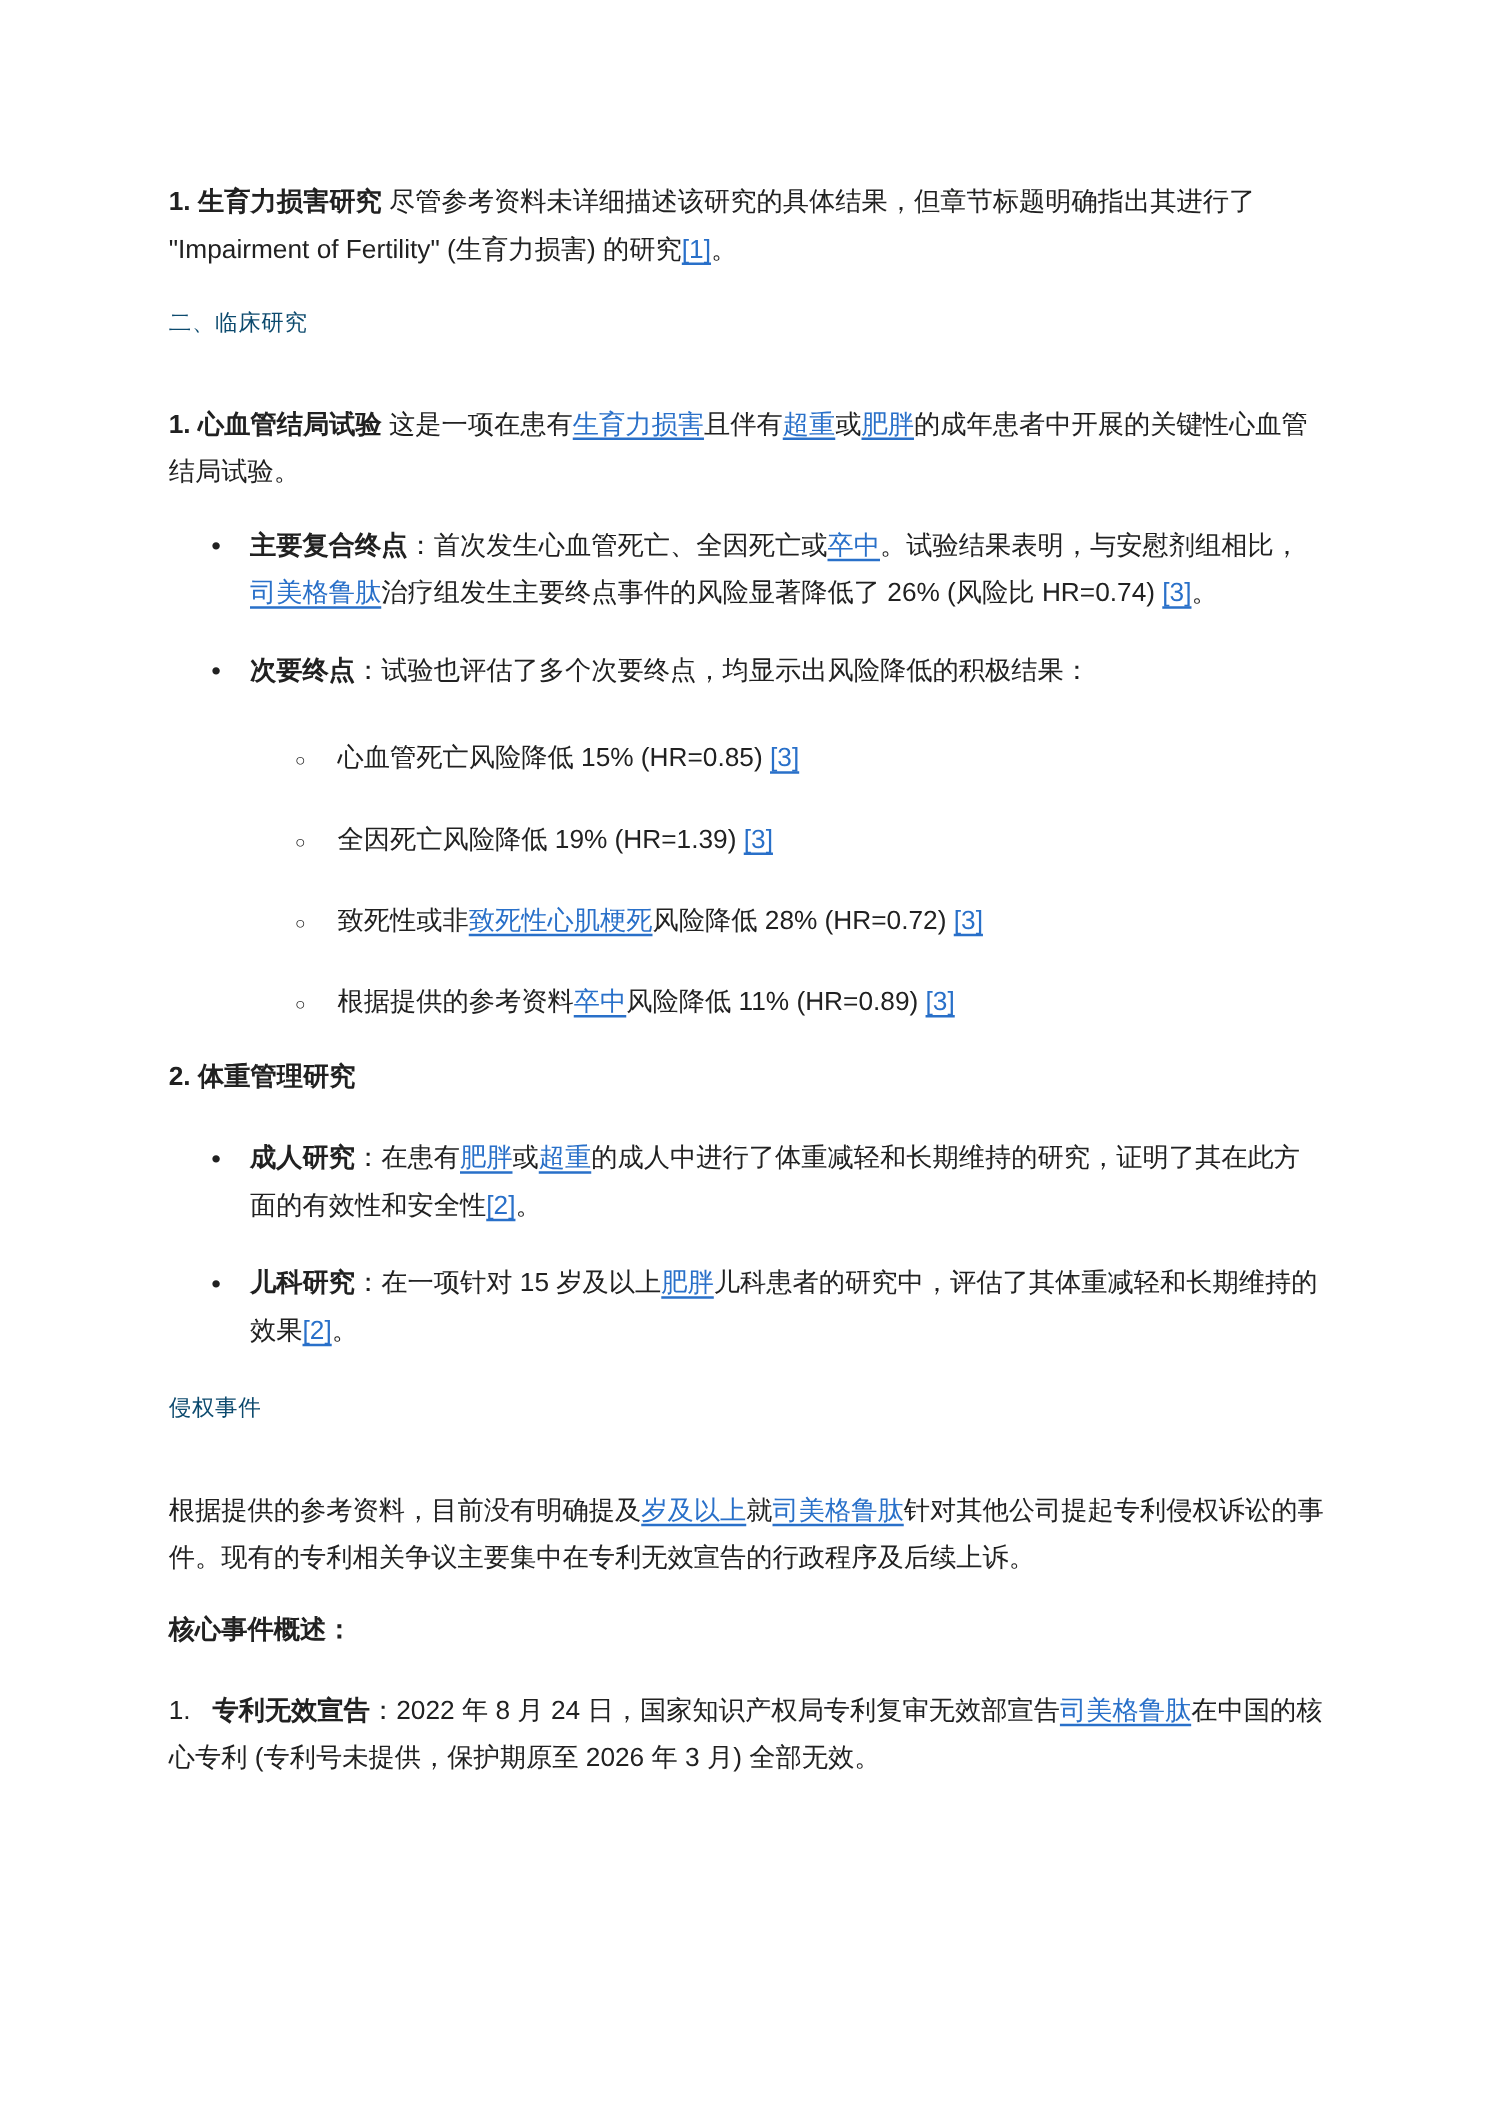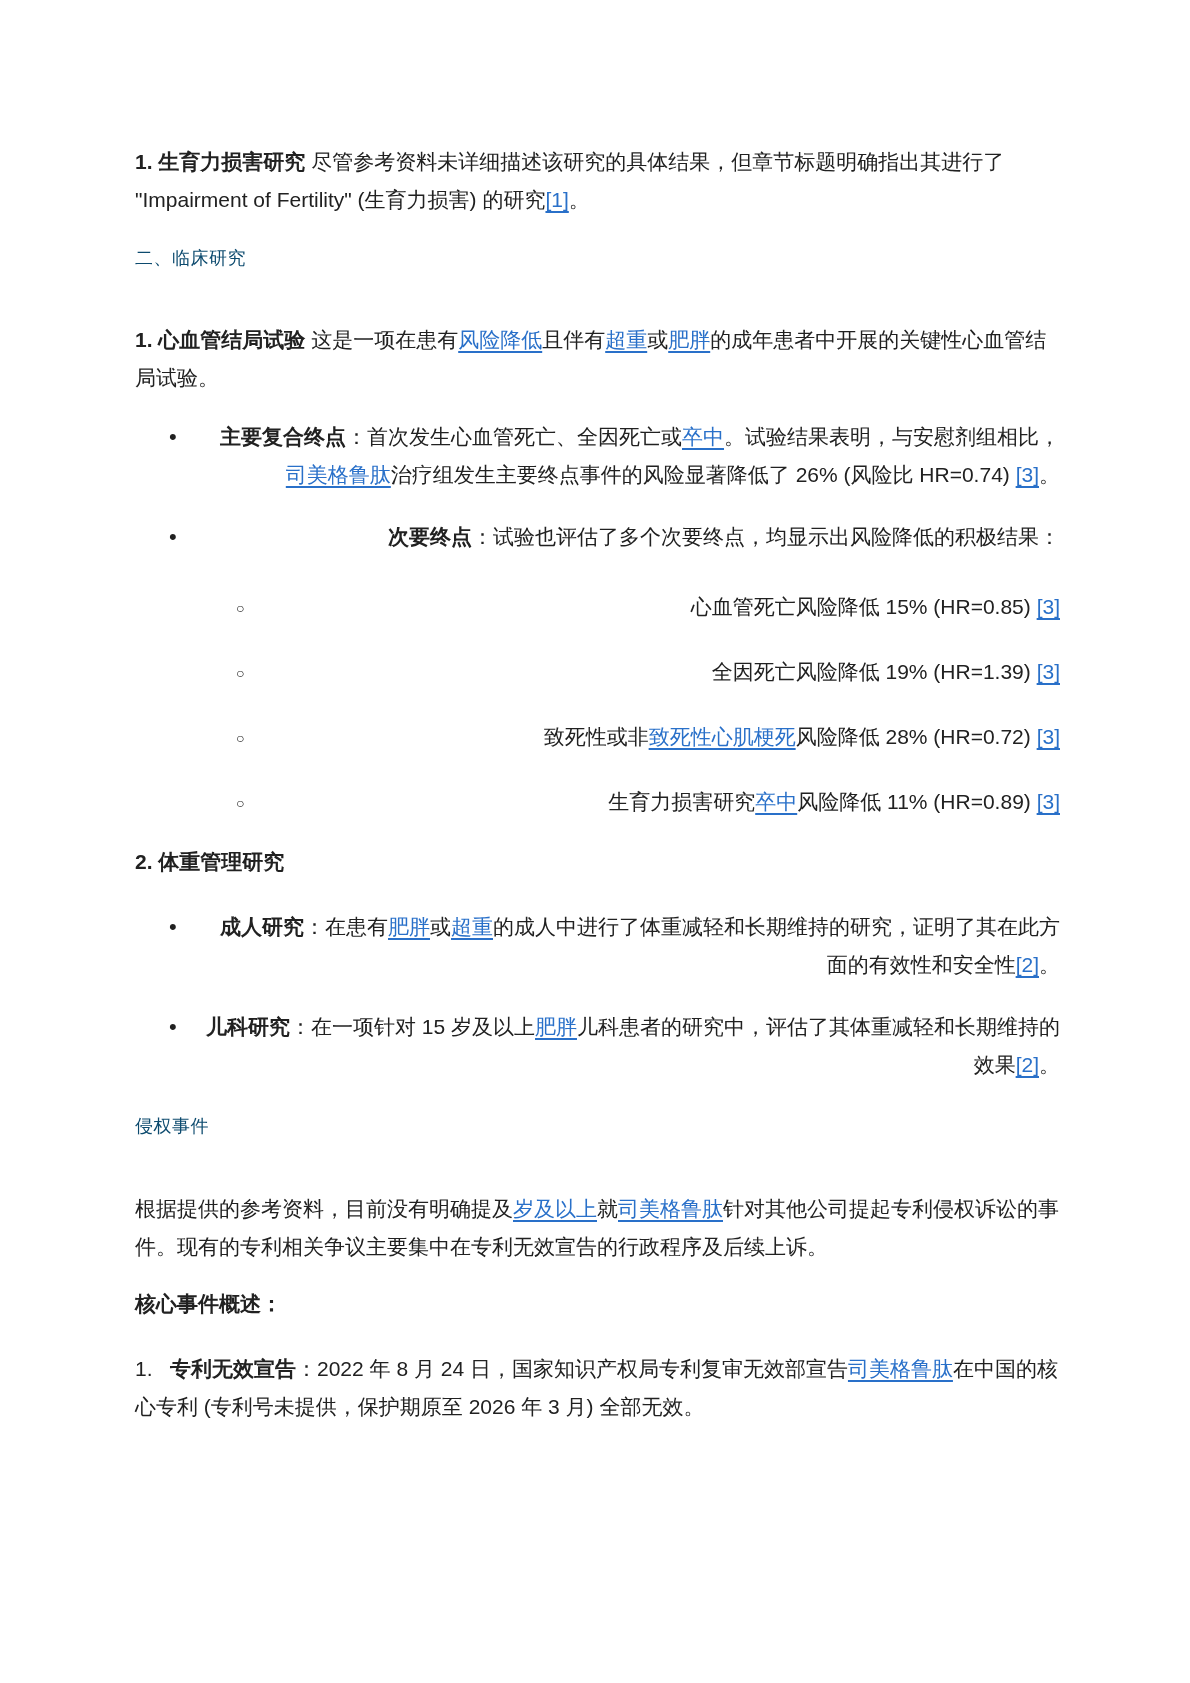--- a/index.html
+++ b/index.html
@@ -13,21 +13,21 @@
   p,h2,ul{margin:0;padding:0;}
   strong{font-weight:700;}
   a.lnk{color:#2970C9;text-decoration:underline;text-decoration-thickness:1.5px;text-underline-offset:4px;cursor:pointer;}
   h2.section{
     font-size:18px;line-height:40px;font-weight:500;color:#0c4a6e;
     letter-spacing:0.5px;
   }
   
   .mb19{margin-bottom:19px;}
   .mb21{margin-bottom:21px;}
-  .mb22{margin-bottom:22px;text-align:right;}
+  .mb22{margin-bottom:22px;}
   .mb27{margin-bottom:27px;}
   .mb43{margin-bottom:43px;}
   .mb44{margin-bottom:44px;}
   
   ul.lvl1{list-style:none;padding-left:65px;}
   ul.lvl1 > li{position:relative;margin-bottom:24px;}
   ul.lvl1 > li:last-child{margin-bottom:0;}
   ul.lvl1 > li::before{
     content:"\2022";position:absolute;left:-31px;top:0;
     font-size:22px;color:#212121;
@@ -45,31 +45,31 @@
 </style>
 </head>
 <body>
 
 <div class="content">
 
   <p class="mb19"><strong>1. 生育力损害研究</strong><span> 尽管参考资料未详细描述该研究的具体结果，但章节标题明确指出其进行了 "Impairment of Fertility" (生育力损害) 的研究</span><a class="lnk" href="#">[1]</a><span>。</span></p>
 
   <h2 class="section mb43">二、临床研究</h2>
 
-  <p class="mb21"><strong>1. 心血管结局试验</strong><span> 这是一项在患有</span><a class="lnk" href="#">风险降低</a><span>且伴有</span><a class="lnk" href="#">超重</a><span>或</span><a class="lnk" href="#">肥胖</a><span>的成年患者中开展的关键性心血管结局试验。</span></p>
+  <p class="mb21"><strong>1. 心血管结局试验</strong><span> 这是一项在患有</span><a class="lnk" href="#">生育力损害</a><span>且伴有</span><a class="lnk" href="#">超重</a><span>或</span><a class="lnk" href="#">肥胖</a><span>的成年患者中开展的关键性心血管结局试验。</span></p>
 
   <ul class="lvl1 mb22">
     <li><strong>主要复合终点</strong><span>：首次发生心血管死亡、全因死亡或</span><a class="lnk" href="#">卒中</a><span>。试验结果表明，与安慰剂组相比，</span><a class="lnk" href="#">司美格鲁肽</a><span>治疗组发生主要终点事件的风险显著降低了 26% (风险比 HR=0.74) </span><a class="lnk" href="#">[3]</a><span>。</span></li>
     <li>
       <span><strong>次要终点</strong><span>：试验也评估了多个次要终点，均显示出风险降低的积极结果：</span></span>
       <ul class="lvl2">
         <li><span>心血管死亡风险降低 15% (HR=0.85) </span><a class="lnk" href="#">[3]</a></li>
         <li><span>全因死亡风险降低 19% (HR=1.39) </span><a class="lnk" href="#">[3]</a></li>
         <li><span>致死性或非</span><a class="lnk" href="#">致死性心肌梗死</a><span>风险降低 28% (HR=0.72) </span><a class="lnk" href="#">[3]</a></li>
-        <li><span>生育力损害研究</span><a class="lnk" href="#">卒中</a><span>风险降低 11% (HR=0.89) </span><a class="lnk" href="#">[3]</a></li>
+        <li><span>根据提供的参考资料</span><a class="lnk" href="#">卒中</a><span>风险降低 11% (HR=0.89) </span><a class="lnk" href="#">[3]</a></li>
       </ul>
     </li>
   </ul>
 
   <p class="mb27"><strong>2. 体重管理研究</strong></p>
 
   <ul class="lvl1 mb22">
     <li><strong>成人研究</strong><span>：在患有</span><a class="lnk" href="#">肥胖</a><span>或</span><a class="lnk" href="#">超重</a><span>的成人中进行了体重减轻和长期维持的研究，证明了其在此方面的有效性和安全性</span><a class="lnk" href="#">[2]</a><span>。</span></li>
     <li><strong>儿科研究</strong><span>：在一项针对 15 岁及以上</span><a class="lnk" href="#">肥胖</a><span>儿科患者的研究中，评估了其体重减轻和长期维持的效果</span><a class="lnk" href="#">[2]</a><span>。</span></li>
   </ul>

